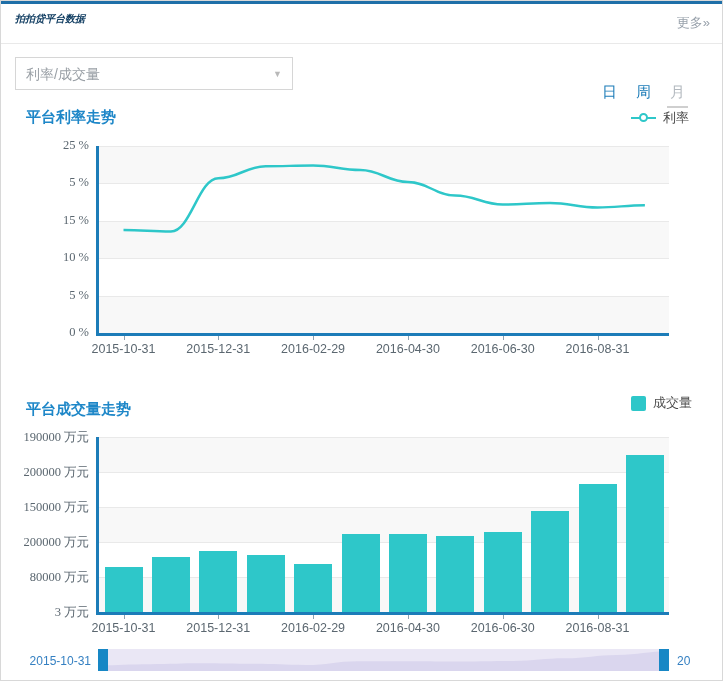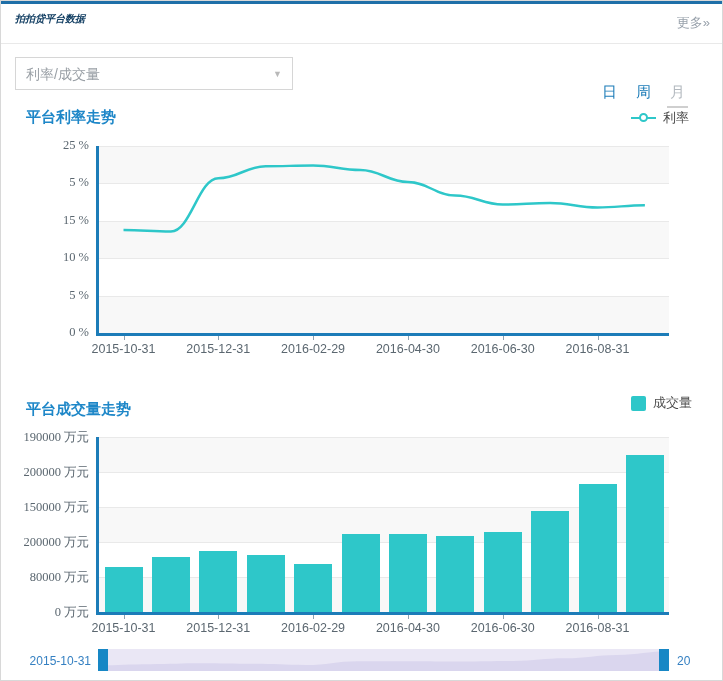--- a/index.html
+++ b/index.html
@@ -101,21 +101,21 @@
       <div class="band" style="left: 97px; top: 436px; width: 571px; height: 35px; background: rgb(248, 248, 248);"></div>
       <div class="grid" style="left: 97px; top: 436px; width: 571px;"></div>
       <div class="band" style="left: 97px; top: 471px; width: 571px; height: 35px; background: rgb(255, 255, 255);"></div>
       <div class="grid" style="left: 97px; top: 471px; width: 571px;"></div>
       <div class="band" style="left: 97px; top: 506px; width: 571px; height: 35px; background: rgb(248, 248, 248);"></div>
       <div class="grid" style="left: 97px; top: 506px; width: 571px;"></div>
       <div class="band" style="left: 97px; top: 541px; width: 571px; height: 35px; background: rgb(255, 255, 255);"></div>
       <div class="grid" style="left: 97px; top: 541px; width: 571px;"></div>
       <div class="band" style="left: 97px; top: 576px; width: 571px; height: 35px; background: rgb(248, 248, 248);"></div>
       <div class="grid" style="left: 97px; top: 576px; width: 571px;"></div>
-      <div class="ylab" style="right: 633px; top: 603px;">0 万元</div>
+      <div class="ylab" style="right: 633px; top: 603px;">3 万元</div>
       <div class="ylab" style="right: 633px; top: 568px;">80000 万元</div>
       <div class="ylab" style="right: 633px; top: 533px;">200000 万元</div>
       <div class="ylab" style="right: 633px; top: 498px;">150000 万元</div>
       <div class="ylab" style="right: 633px; top: 463px;">200000 万元</div>
       <div class="ylab" style="right: 633px; top: 428px;">190000 万元</div>
       <div class="vax" style="left: 95px; top: 436px; height: 178px;"></div>
       <div class="hax" style="left: 95px; top: 611px; width: 573px;"></div>
       <div class="tick" style="left: 122.5px; top: 614px;"></div>
       <div class="xlab" style="left: 77.5px; top: 620px;">2015-10-31</div>
       <div class="tick" style="left: 217.3px; top: 614px;"></div>

